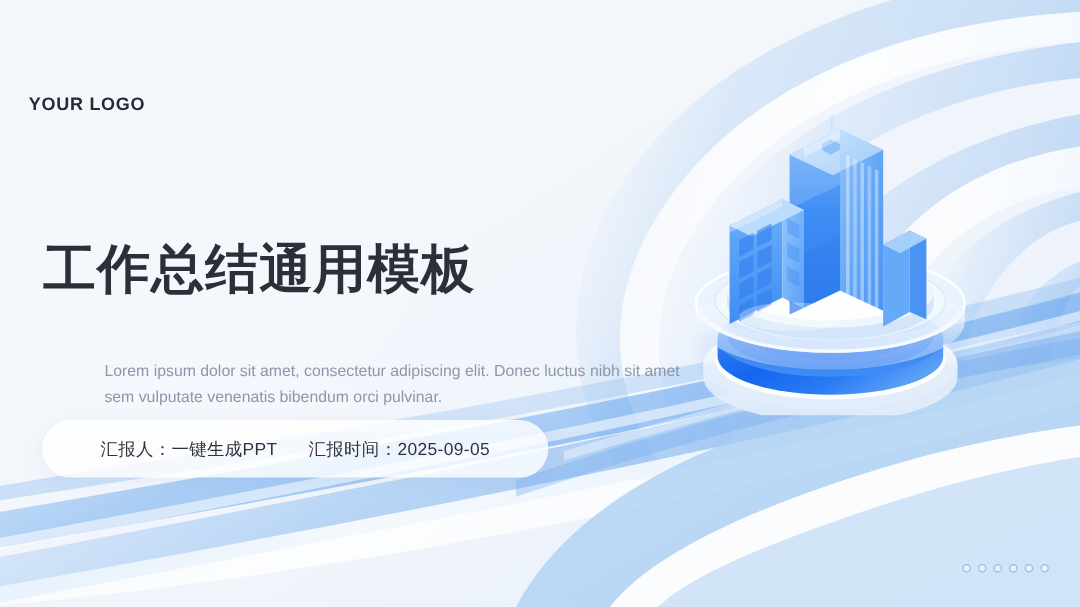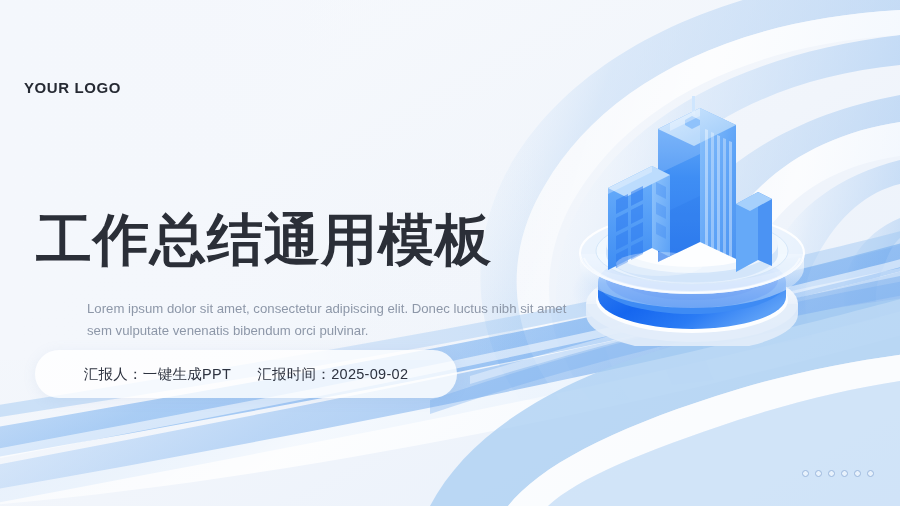--- a/index.html
+++ b/index.html
@@ -33,21 +33,21 @@
     color: #262a33;
     z-index: 40;
     margin-top: 48px;
   }
 
   
   #title {
     position: absolute;
     left: 36px;
     top: 172px;
-    font-size: 56px;
+    font-size: 44px;
     line-height: 1.08;
     font-weight: bold;
     letter-spacing: 1px;
     color: #2b2f38;
     z-index: 40;
     white-space: nowrap;
   }
 
   
   #subtitle {
@@ -349,21 +349,21 @@
   </svg>
 
   <div id="logo">YOUR LOGO</div>
 
   <h1 id="title">工作总结通用模板</h1>
 
   <p id="subtitle">Lorem ipsum dolor sit amet, consectetur adipiscing elit. Donec luctus nibh sit amet sem vulputate venenatis bibendum orci pulvinar.</p>
 
   <div id="meta-pill">
     <span>汇报人：一键生成PPT</span>
-    <span>汇报时间：2025-09-02</span>
+    <span>汇报时间：2025-09-05</span>
   </div>
 
   <div id="dots">
     <i></i>
     <i></i>
     <i></i>
     <i></i>
     <i></i>
     <i></i>
   </div>

